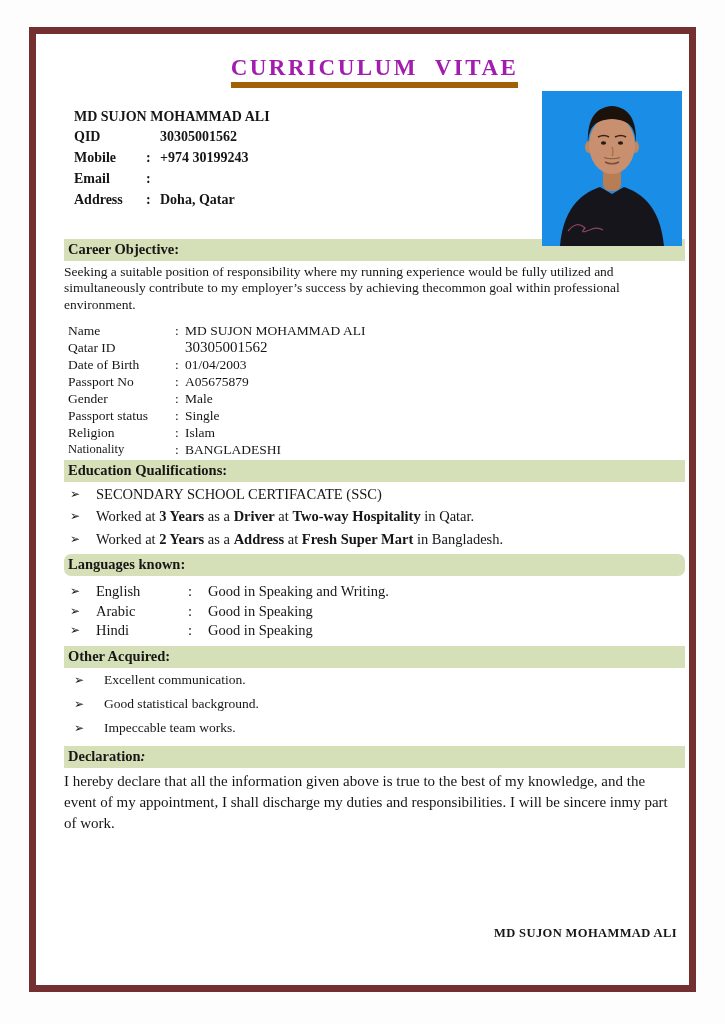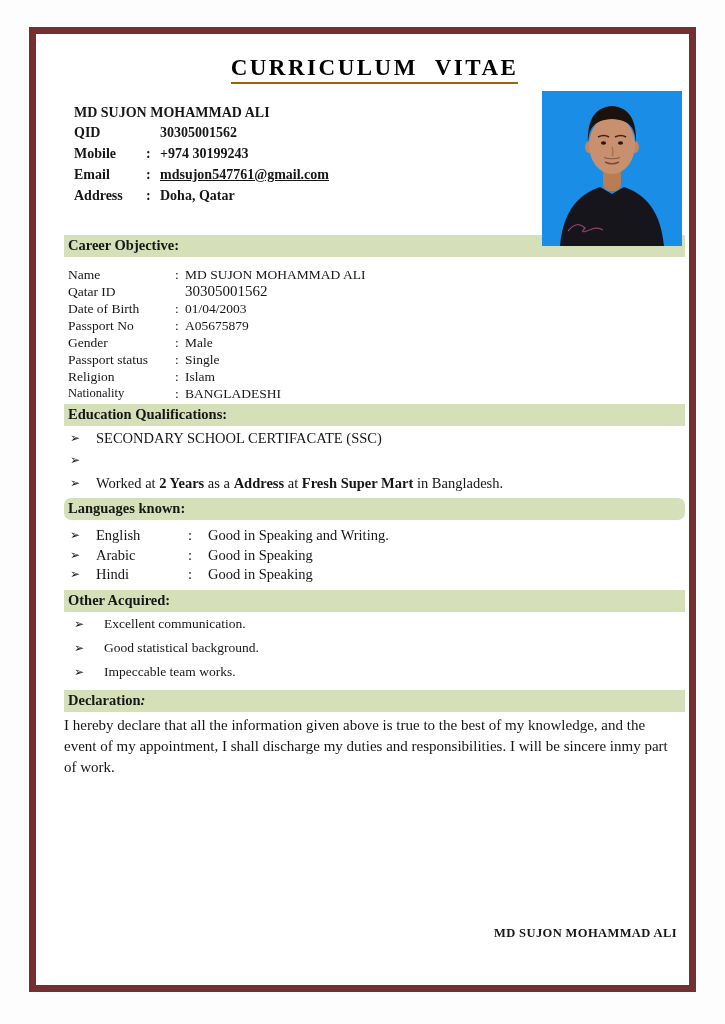--- a/index.html
+++ b/index.html
@@ -13,23 +13,23 @@
     position:absolute; left:29px; top:27px; width:667px; height:965px;
     box-sizing:border-box; border:7px solid #743031; background:#ffffff;
   }
   .content {
     position:relative; height:100%; box-sizing:border-box;
     padding:0 4px 0 28px;
   }
   
   .title-wrap { margin-top:21px; text-align:center; }
   .title {
-    display:inline-block; color:#000000; font-weight:bold; font-size:23px;
+    display:inline-block; color:#a21caf; font-weight:bold; font-size:23px;
     letter-spacing:2.5px; word-spacing:9px;
-    border-bottom:2px solid #a16207; padding-bottom:1px; line-height:26px;
+    border-bottom:6px solid #a16207; padding-bottom:1px; line-height:26px;
   }
   
   .contact { margin-top:20px; font-weight:bold; font-size:14px; padding-left:10px; width:420px; }
   .contact-name { line-height:18px; }
   .contact-row { display:flex; line-height:21px; }
   .c-label { width:72px; }
   .c-sep { width:14px; }
   .email-link { text-decoration:underline; color:#161616; }
   
   .photo {
@@ -111,30 +111,30 @@
         <span>30305001562</span>
       </div>
       <div class="contact-row">
         <span class="c-label">Mobile</span>
         <span class="c-sep">:</span>
         <span>+974 30199243</span>
       </div>
       <div class="contact-row">
         <span class="c-label">Email</span>
         <span class="c-sep">:</span>
-        <span class="email-link">mdsujon547761@gmail.com</span>
       </div>
       <div class="contact-row">
         <span class="c-label">Address</span>
         <span class="c-sep">:</span>
         <span>Doha, Qatar</span>
       </div>
     </div>
 
     <div class="band m-career">Career Objective:</div>
+    <div class="objective-body">Seeking a suitable position of responsibility where my running experience would be fully utilized and simultaneously contribute to my employer’s success by achieving thecommon goal within professional environment.</div>
 
     <div class="pd">
       <div class="pd-row">
         <span class="pd-label">Name</span>
         <span class="pd-sep">:</span>
         <span class="pd-value">MD SUJON MOHAMMAD ALI</span>
       </div>
       <div class="pd-row qatar-id">
         <span class="pd-label">Qatar ID</span>
         <span class="pd-sep"></span>
@@ -173,20 +173,21 @@
     </div>
 
     <div class="band m-edu">Education Qualifications:</div>
     <div class="bullet edu-item">
       <span class="arrow">➢</span>
       <span>SECONDARY SCHOOL CERTIFACATE (SSC)</span>
     </div>
 
     <div class="bullet work-item">
       <span class="arrow">➢</span>
+      <span><span>Worked at </span><span style="font-weight: bold;">3 Years</span><span> as a </span><span style="font-weight: bold;">Driver</span><span> at </span><span style="font-weight: bold;">Two-way Hospitality</span><span> in Qatar.</span></span>
     </div>
     <div class="bullet work-item">
       <span class="arrow">➢</span>
       <span><span>Worked at </span><span style="font-weight: bold; text-align: center;">2 Years</span><span> as a </span><span style="font-weight: bold;">Address</span><span> at </span><span style="font-weight: bold;">Fresh Super Mart</span><span> in Bangladesh.</span></span>
     </div>
 
     <div class="band m-lang">Languages known:</div>
     <div class="lang-rows">
       <div class="bullet lang-row">
         <span class="arrow">➢</span>

